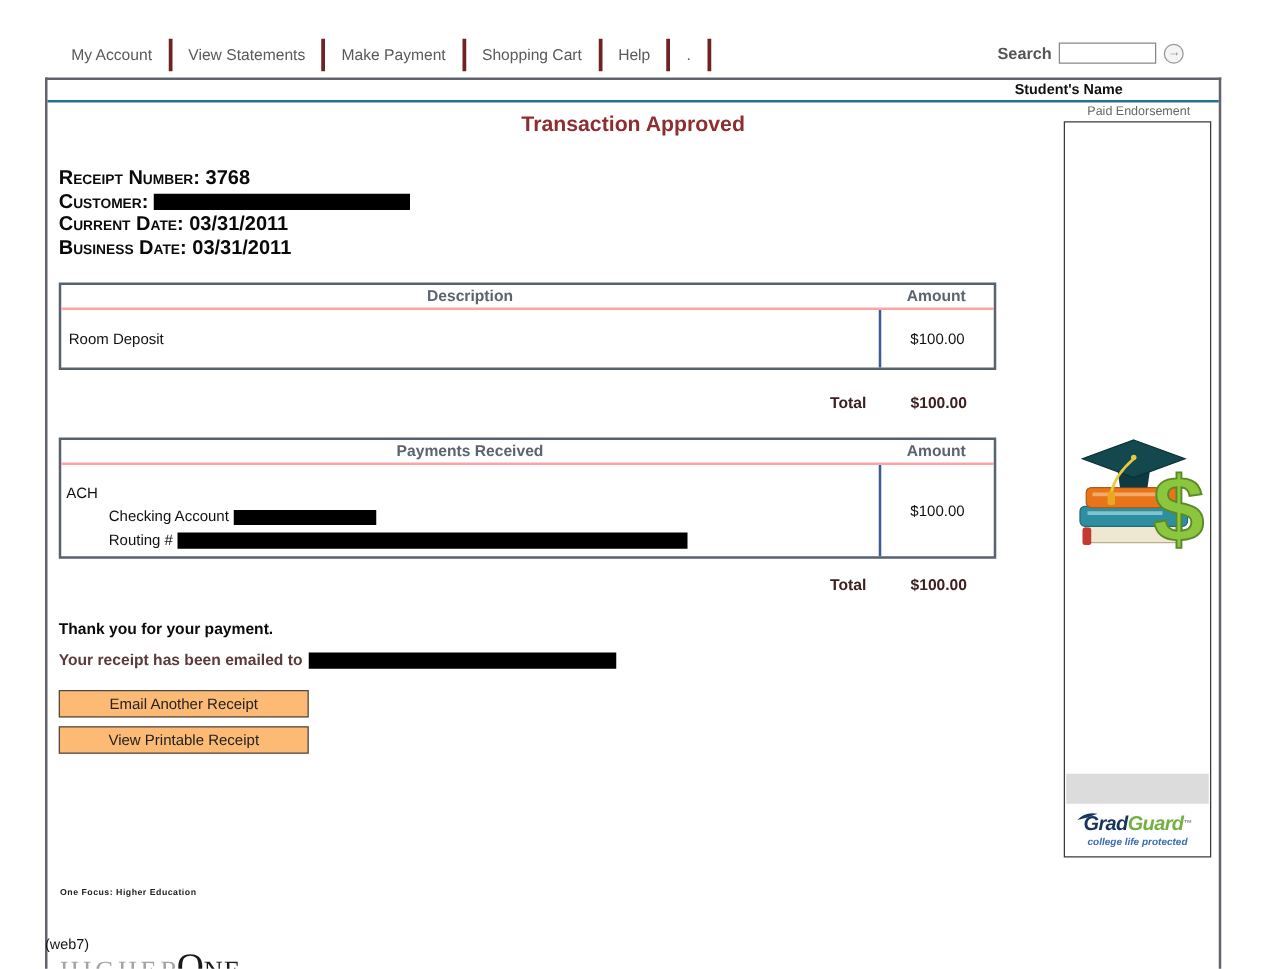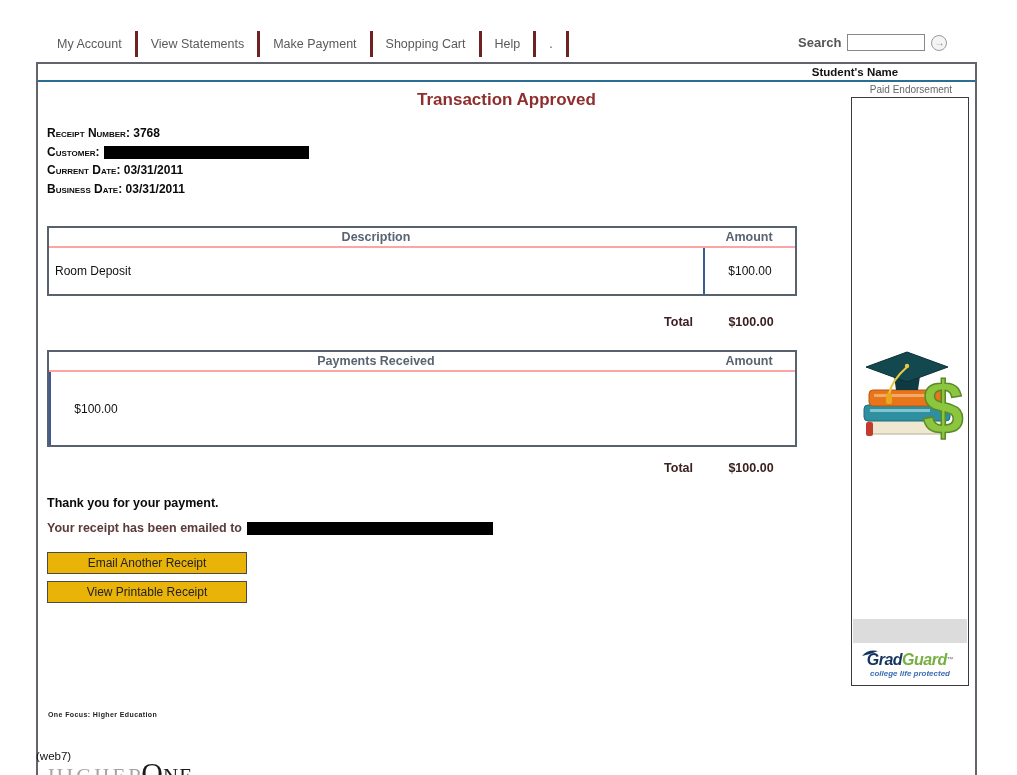--- a/index.html
+++ b/index.html
@@ -18,21 +18,21 @@
   
   .main-box { position:absolute; left:36px; top:62px; width:941px; height:746px;
     border:2px solid #63636e; border-bottom:3px solid #6a6a9e; background:#fff; }
   .top-strip { position:relative; height:18px; border-bottom:2px solid #2a6e91; }
   .student-name { position:absolute; right:45px; top:2px; width:150px; text-align:center; font-weight:bold; font-size:11.5px; color:#111; }
 
   .content { position:absolute; left:0; top:20px; right:0; bottom:0; }
 
   .page-title { position:absolute; left:0; top:6px; width:100%; text-align:center; font-weight:bold; font-size:17px; color:#8e2e2e; }
 
-  .receipt-info { position:absolute; left:9px; top:40px; font-size:12px; font-weight:bold; color:#0a0a0a; font-variant:small-caps; line-height:18.5px; }
+  .receipt-info { position:absolute; left:9px; top:50px; font-size:16px; font-weight:bold; color:#0a0a0a; font-variant:small-caps; line-height:18.5px; }
   .redact { display:inline-block; background:#000; vertical-align:middle; }
   .redact-customer { width:205px; height:13px; margin-left:4px; }
 
   
   .tbl { position:absolute; left:9px; width:750px; border:2px solid #58626e; background:#fff; }
   .tbl-desc { top:142px; }
   .tbl-pay  { top:266px; }
   .tbl-head { display:flex; height:20px; align-items:center; border-bottom:2px solid #fca5a5; }
   .tbl-head .h-main { flex:1; text-align:center; font-weight:bold; font-size:12.5px; color:#5a6470; }
   .tbl-head .h-amt { width:92px; text-align:center; font-weight:bold; font-size:12.5px; color:#5a6470; }
@@ -51,21 +51,21 @@
   .total-row-1 { top:230px; }
   .total-row-2 { top:376px; }
   .total-spacer { flex:1; }
   .total-label { font-weight:bold; font-size:12.5px; color:#3d2020; padding-right:12px; }
   .total-amt { width:92px; text-align:center; font-weight:bold; font-size:12.5px; color:#3d2020; }
 
   
   .thanks { position:absolute; left:9px; top:412px; font-weight:bold; font-size:12.5px; color:#0a0a0a; }
   .emailed { position:absolute; left:9px; top:437px; font-weight:bold; font-size:12.5px; color:#5c3a3a; }
   .redact-email { width:246px; height:13px; margin-left:5px; }
-  .btn { position:absolute; left:9px; width:200px; height:22px; background:#eab308; border:1px solid #4a4a4a; font-size:12px; color:#222; text-align:center; line-height:20px; cursor:pointer; font-family:"Liberation Sans",sans-serif; }
+  .btn { position:absolute; left:9px; width:200px; height:22px; background:#fdba74; border:1px solid #4a4a4a; font-size:12px; color:#222; text-align:center; line-height:20px; cursor:pointer; font-family:"Liberation Sans",sans-serif; }
   .btn-1 { top:468px; }
   .btn-2 { top:497px; }
 
   
   .paid-endorse { position:absolute; left:813px; top:0; width:120px; text-align:center; font-size:10px; color:#666; }
   .side-box { position:absolute; left:813px; top:13px; width:118px; height:589px; border:1px solid #3a3a3a; background:#fff; }
   .side-illustration { position:absolute; left:4px; top:238px; }
   .side-graybar { position:absolute; left:1px; bottom:42px; right:1px; height:24px; background:#dcdcdc; }
   .gradguard { position:absolute; left:0; right:0; bottom:4px; text-align:center; line-height:14px; }
   .gg-wordmark { font-style:italic; font-weight:bold; font-size:16px; letter-spacing:-0.5px; position:relative; display:inline-block; }
@@ -151,20 +151,29 @@
       <div class="total-label">Total</div>
       <div class="total-amt">$100.00</div>
     </div>
 
     <div class="tbl tbl-pay">
       <div class="tbl-head">
         <div class="h-main">Payments Received</div>
         <div class="h-amt">Amount</div>
       </div>
       <div class="tbl-body">
+        <div class="cell-main pay-main">
+          <div>ACH</div>
+          <div class="pay-indent">
+            <span>Checking Account</span><span class="redact redact-account"></span>
+          </div>
+          <div class="pay-indent">
+            <span>Routing #</span><span class="redact redact-routing"></span>
+          </div>
+        </div>
         <div class="cell-amt">$100.00</div>
       </div>
     </div>
 
     <div class="total-row total-row-2">
       <div class="total-spacer"></div>
       <div class="total-label">Total</div>
       <div class="total-amt">$100.00</div>
     </div>
 

